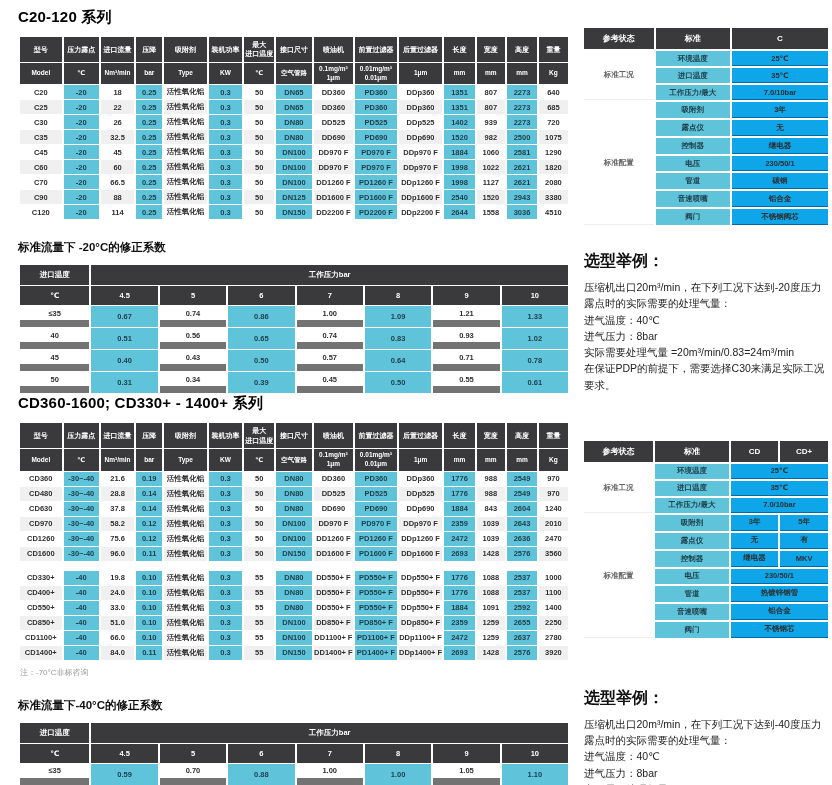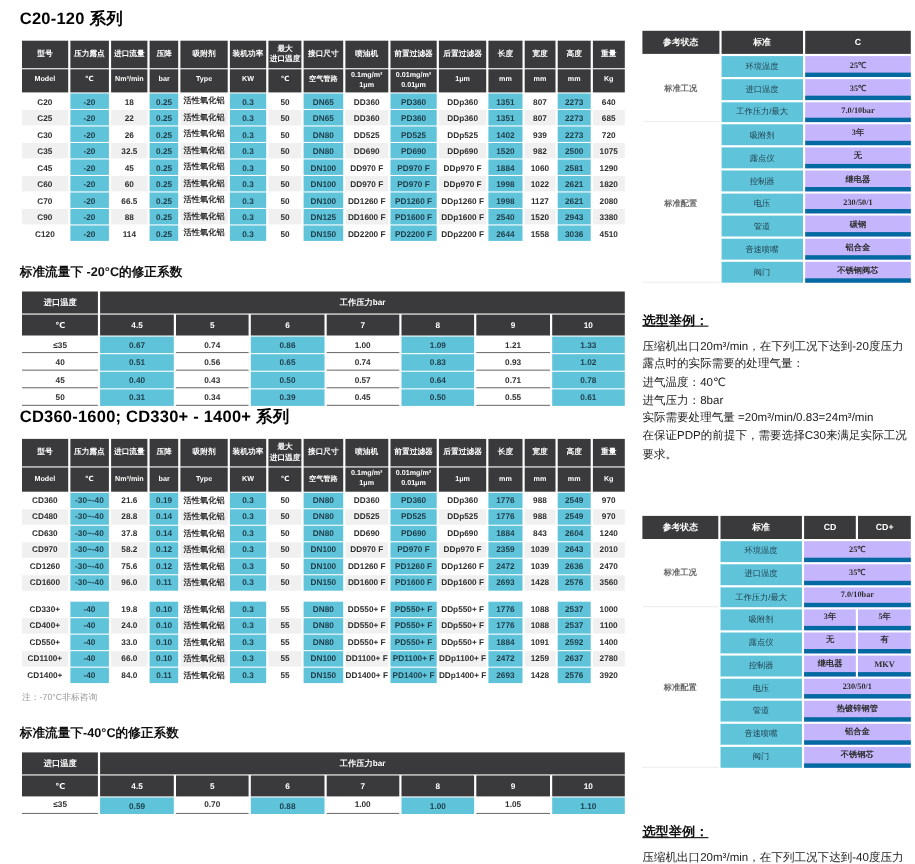--- a/index.html
+++ b/index.html
@@ -39,40 +39,40 @@
   .spec tbody.gap td{background:transparent !important;height:8px;padding:0;}
 
   
   .corr{width:100%;table-layout:fixed;border-spacing:2px 1px;margin-top:2px;}
   .corr thead th{
     background:var(--dark);color:#fff;font-size:7.5px;font-weight:bold;
     padding:5px 0;text-align:center;
   }
   .corr tbody td{
     background:#fff;font-size:7.5px;font-weight:bold;text-align:center;
-    padding:2.5px 0;color:var(--text);border-bottom:1px solid #737373;
+    padding:2.5px 0;color:var(--text);border-bottom:7px solid #737373;
   }
   .corr tbody td:nth-child(even){background:var(--accent);color:#1e3d49;border-bottom:none;}
 
   .note{font-size:8px;color:#999;margin:6px 0 0 2px;}
 
   
   .panel{width:100%;table-layout:fixed;border-spacing:2px;}
   .panel th{
     background:var(--dark);color:#fff;font-size:8px;font-weight:bold;
     padding:5px 0;text-align:center;
   }
   .panel td{font-size:7.5px;text-align:center;padding:2.5px 0;}
   .panel td.group{background:#fff;color:#666;font-weight:bold;vertical-align:middle;border-bottom:1px solid #eee;}
-  .panel td.attr{background:var(--accent);color:#1e3d49;font-weight:normal;}
-  .panel td.val{background:#c4b5fd;color:var(--text);font-weight:bold;border-bottom:4px solid #0369a1;font-family:Liberation Serif, serif;}
+  .panel td.attr{background:var(--accent);color:#1e3d49;font-weight:bold;}
+  .panel td.val{background:#0ea5e9;color:var(--text);font-weight:bold;border-bottom:1px solid #0369a1;}
 
   
   .example{margin-top:24px;padding-left:2px;}
-  .example .ex-title{font-size:12px;font-weight:bold;color:#111;margin-bottom:7px;text-decoration:underline;}
+  .example .ex-title{font-size:16px;font-weight:bold;color:#111;margin-bottom:7px;}
   .example .ex-line{font-size:10.5px;color:#222;line-height:1.55;}
   .example.cd{margin-top:48px;}
   .panel.cd-panel{margin-top:46px;}
 </style>
 </head>
 <body>
 
 <div class="page">
 
   <div class="left">
@@ -580,20 +580,37 @@
             <td>DN80</td>
             <td>DD550+ F</td>
             <td>PD550+ F</td>
             <td>DDp550+ F</td>
             <td>1884</td>
             <td>1091</td>
             <td>2592</td>
             <td>1400</td>
           </tr>
           <tr>
+            <td>CD850+</td>
+            <td>-40</td>
+            <td>51.0</td>
+            <td>0.10</td>
+            <td>活性氧化铝</td>
+            <td>0.3</td>
+            <td>55</td>
+            <td>DN100</td>
+            <td>DD850+ F</td>
+            <td>PD850+ F</td>
+            <td>DDp850+ F</td>
+            <td>2359</td>
+            <td>1259</td>
+            <td>2655</td>
+            <td>2250</td>
+          </tr>
+          <tr>
             <td>CD1100+</td>
             <td>-40</td>
             <td>66.0</td>
             <td>0.10</td>
             <td>活性氧化铝</td>
             <td>0.3</td>
             <td>55</td>
             <td>DN100</td>
             <td>DD1100+ F</td>
             <td>PD1100+ F</td>

